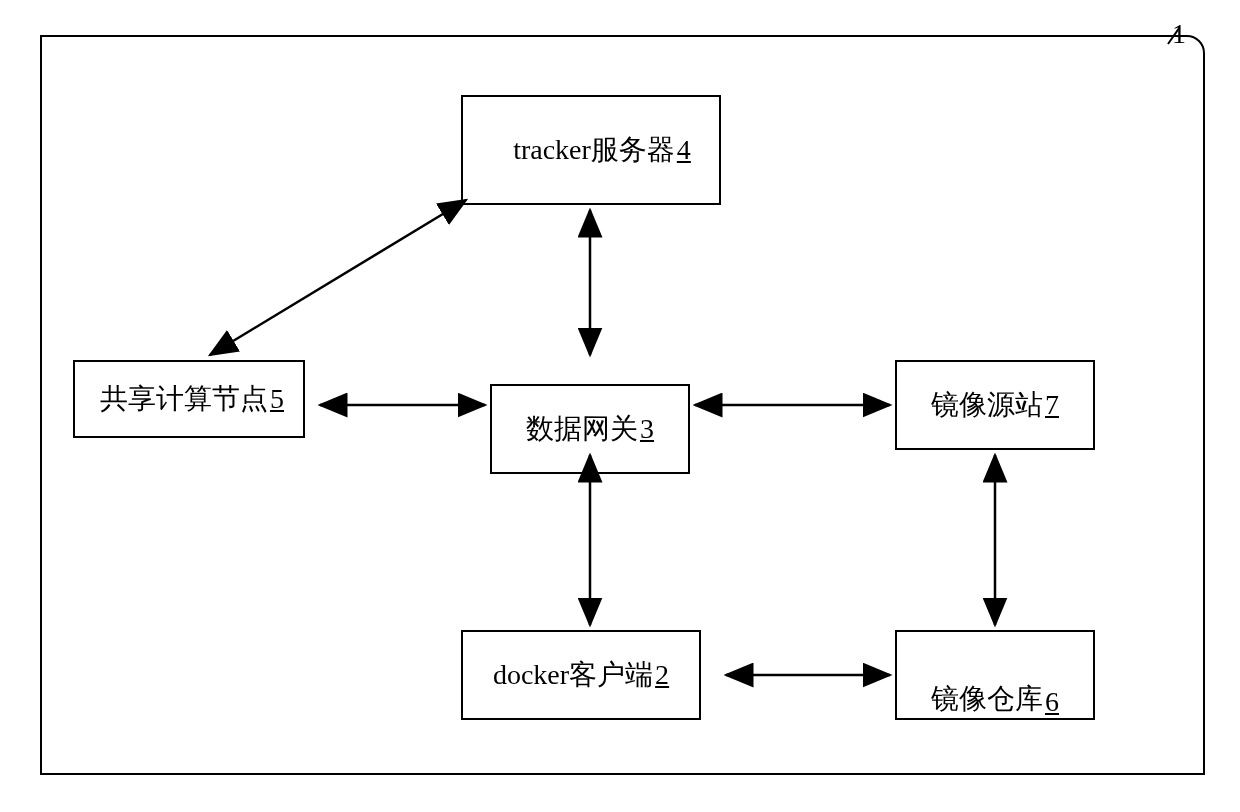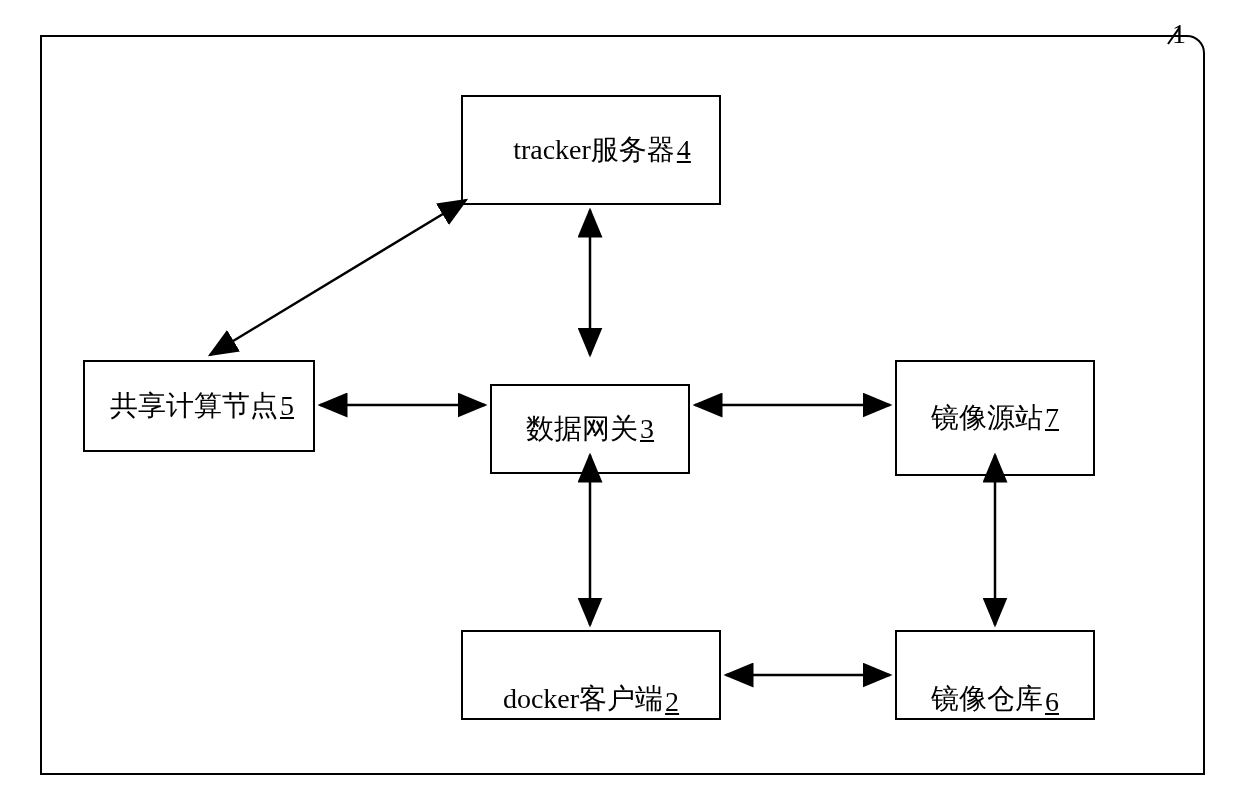--- a/index.html
+++ b/index.html
@@ -77,36 +77,36 @@
 
 <div class="outer-container"></div>
 <div class="tick-mark"></div>
 <div class="outer-label">1</div>
 
 <div class="box" style="left:461px; top:95px; width:260px; height:110px;padding-left:22px;">
   <span>tracker服务器</span>
     <span class="box-num">4</span>
 </div>
 
-<div class="box" style="left:83px; top:360px; width:232px; height:92px;padding-left:6px;">
+<div class="box" style="left:73px; top:360px; width:232px; height:78px;padding-left:6px;">
   <span>共享计算节点</span>
     <span class="box-num">5</span>
 </div>
 
 <div class="box" style="left:490px; top:360px; width:200px; height:90px;margin-top:24px;">
   <span>数据网关</span>
     <span class="box-num">3</span>
 </div>
 
-<div class="box" style="left:895px; top:360px; width:200px; height:116px;">
+<div class="box" style="left:895px; top:360px; width:200px; height:90px;">
   <span>镜像源站</span>
     <span class="box-num">7</span>
 </div>
 
-<div class="box" style="left:461px; top:630px; width:260px; height:90px;align-items:flex-end;">
+<div class="box" style="left:461px; top:630px; width:240px; height:90px;">
   <span>docker客户端</span>
     <span class="box-num">2</span>
 </div>
 
 <div class="box" style="left:895px; top:630px; width:200px; height:90px;align-items:flex-end;">
   <span>镜像仓库</span>
     <span class="box-num">6</span>
 </div>
 
 <svg class="arrows">

